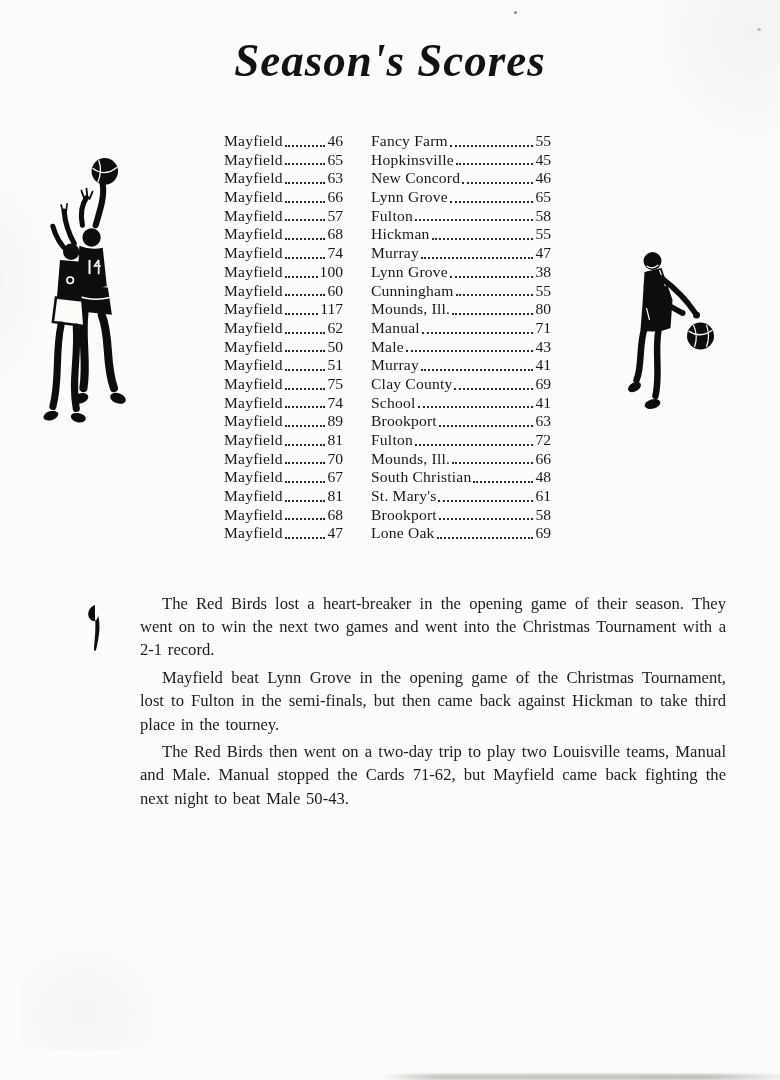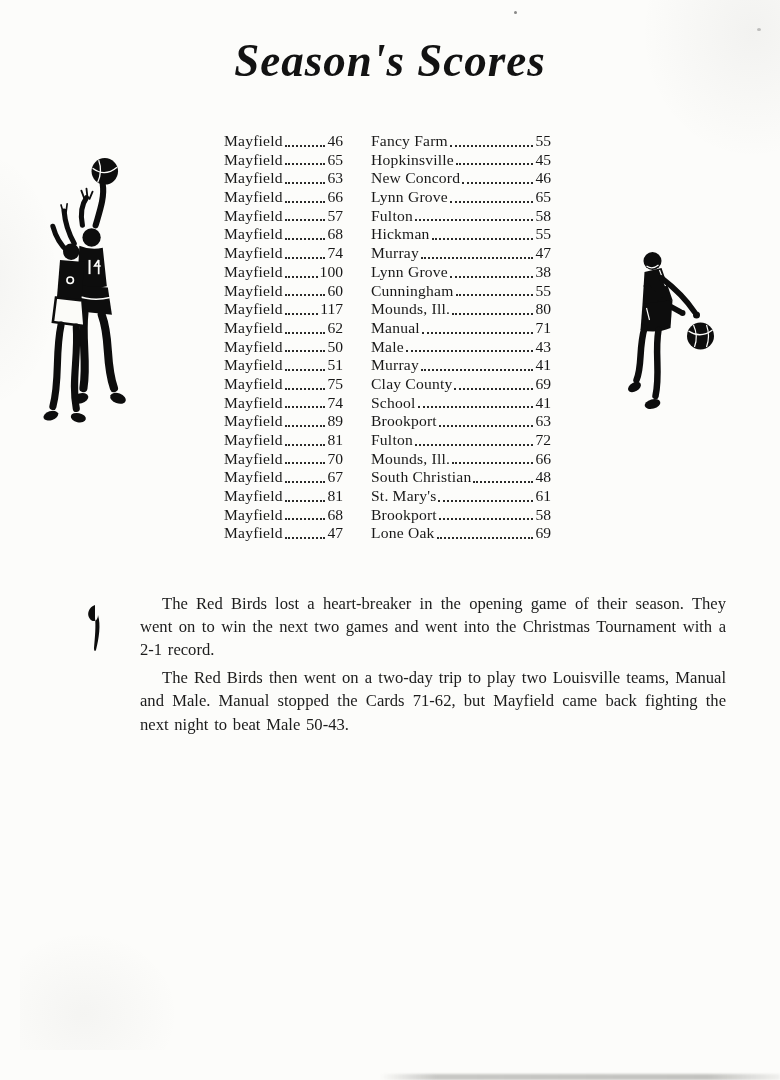--- a/index.html
+++ b/index.html
@@ -398,17 +398,18 @@
         </span>
       </div>
     </div>
 
   <svg class="ink-smudge" viewBox="0 0 24 52">
     <path class="ink-fill" d="M11,3 C5,5 2,12 6,17 C9,21 14,19 14,13 C17,23 15,36 12,48 C11,50 10,49 10,46 C11,35 12,24 11,16 Z"></path>
   </svg>
 
   <div class="article">
       <p>The Red Birds lost a heart-breaker in the opening game of their season. They went on to win the next two games and went into the Christmas Tournament with a 2-1 record.</p>
+      <p>Mayfield beat Lynn Grove in the opening game of the Christmas Tournament, lost to Fulton in the semi-finals, but then came back against Hickman to take third place in the tourney.</p>
       <p>The Red Birds then went on a two-day trip to play two Louisville teams, Manual and Male. Manual stopped the Cards 71-62, but Mayfield came back fighting the next night to beat Male 50-43.</p>
     </div>
 
   <div class="bottom-edge"></div>
 </div>
 
 </body></html>

